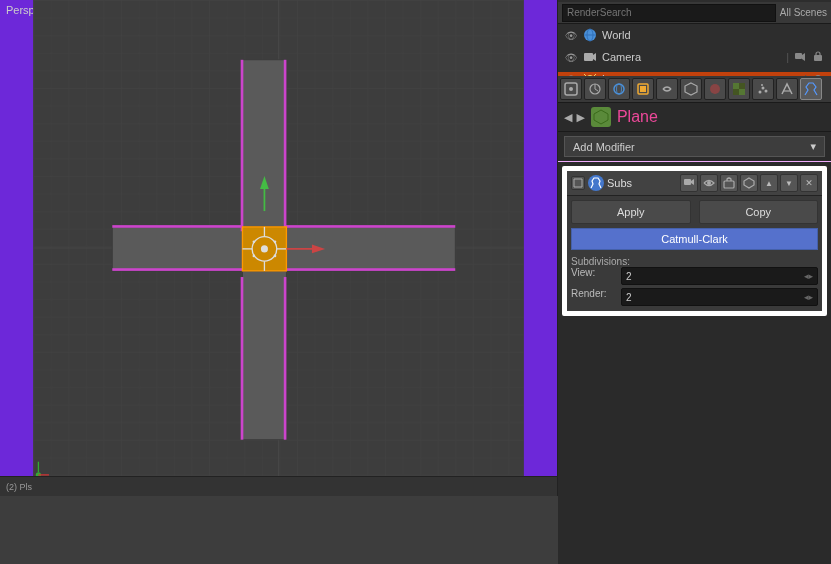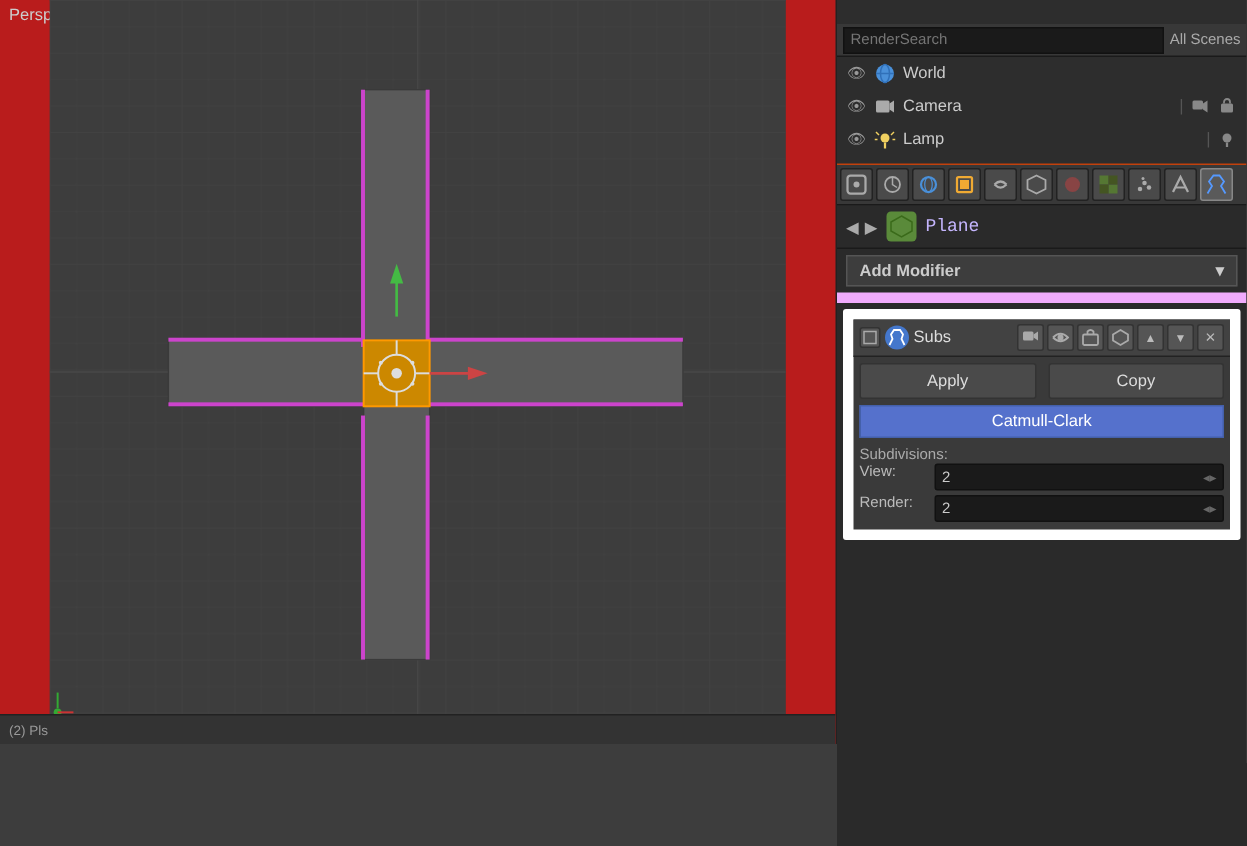--- a/index.html
+++ b/index.html
@@ -11,21 +11,21 @@
       font-size: 11px;
       color: #ddd;
       overflow: hidden;
       display: flex;
     }
 
     
     #viewport {
       width: 558px;
       height: 496px;
-      background: #b91c1c;
+      background: #6d28d9;
       position: relative;
       overflow: hidden;
       border-right: 1px solid #222;
     }
 
     .viewport-label {
       position: absolute;
       top: 4px;
       left: 6px;
       color: #ccc;
@@ -46,23 +46,23 @@
       width: 273px;
       height: 564px;
       background: #2a2a2a;
       display: flex;
       flex-direction: column;
     }
 
     
     #outliner {
       background: #2d2d2d;
-      border-bottom: 1px solid #c2410c;
-      padding: 16px 0;
-      height: 110px;
+      border-bottom: 4px solid #c2410c;
+      padding: 2px 0;
+      height: 76px;
     }
 
     .outliner-header {
       display: flex;
       align-items: center;
       padding: 2px 4px;
       gap: 4px;
       height: 22px;
       background: #383838;
       border-bottom: 1px solid #1a1a1a;
@@ -163,52 +163,50 @@
       background: #5a8a3a;
       border-radius: 3px;
       display: flex;
       align-items: center;
       justify-content: center;
       font-size: 10px;
       color: #fff;
     }
 
     .obj-name {
-      color: #c4b5fd;
-      font-size: 12px;
-      font-family: Liberation Mono, monospace;
+      color: #ec4899;
+      font-size: 16px;
     }
 
     
     .add-modifier-row {
       display: flex;
       align-items: center;
       padding: 4px 6px;
-      border-bottom: 7px solid #f0abfc;
-      font-weight: bold;
+      border-bottom: 1px solid #f0abfc;
     }
 
     .add-modifier-btn {
       flex: 1;
       background: #3d3d3d;
       border: 1px solid #555;
       color: #ccc;
       font-size: 11px;
       padding: 3px 8px;
       text-align: left;
       cursor: pointer;
       display: flex;
       justify-content: space-between;
       align-items: center;
     }
 
     
     .modifier-card {
       background: #3a3a3a;
-      border: 7px solid #ffffff;
+      border: 5px solid #ffffff;
       margin: 4px 4px;
       border-radius: 2px;
     }
 
     .modifier-header {
       display: flex;
       align-items: center;
       padding: 3px 4px;
       background: #424242;
       border-bottom: 1px solid #222;

